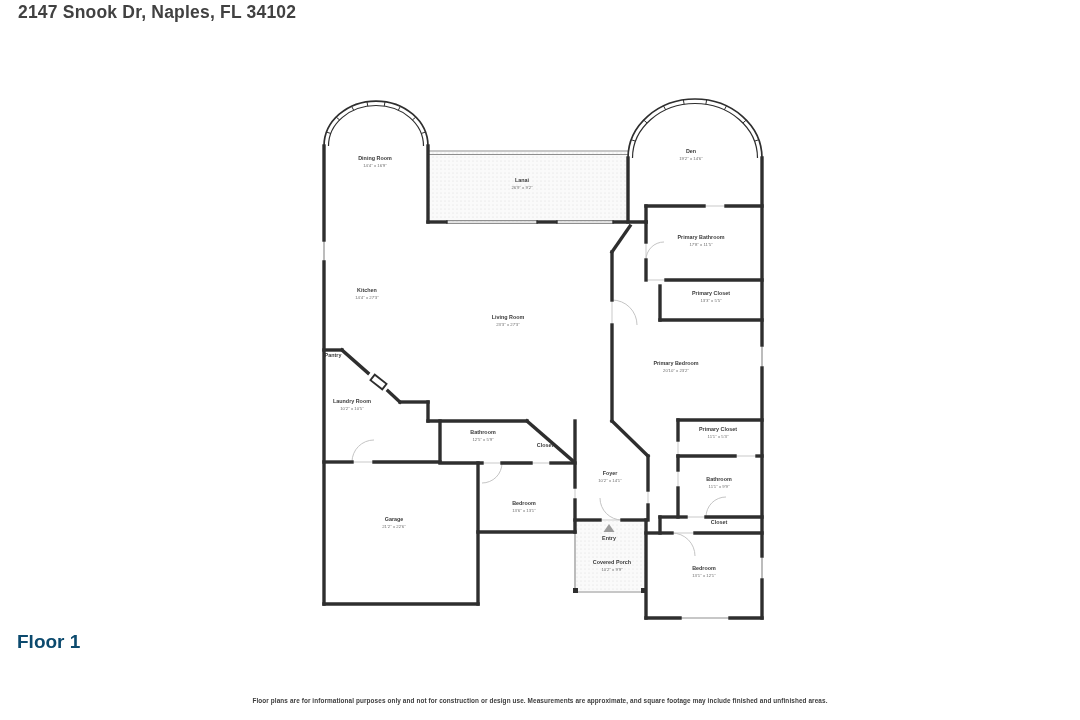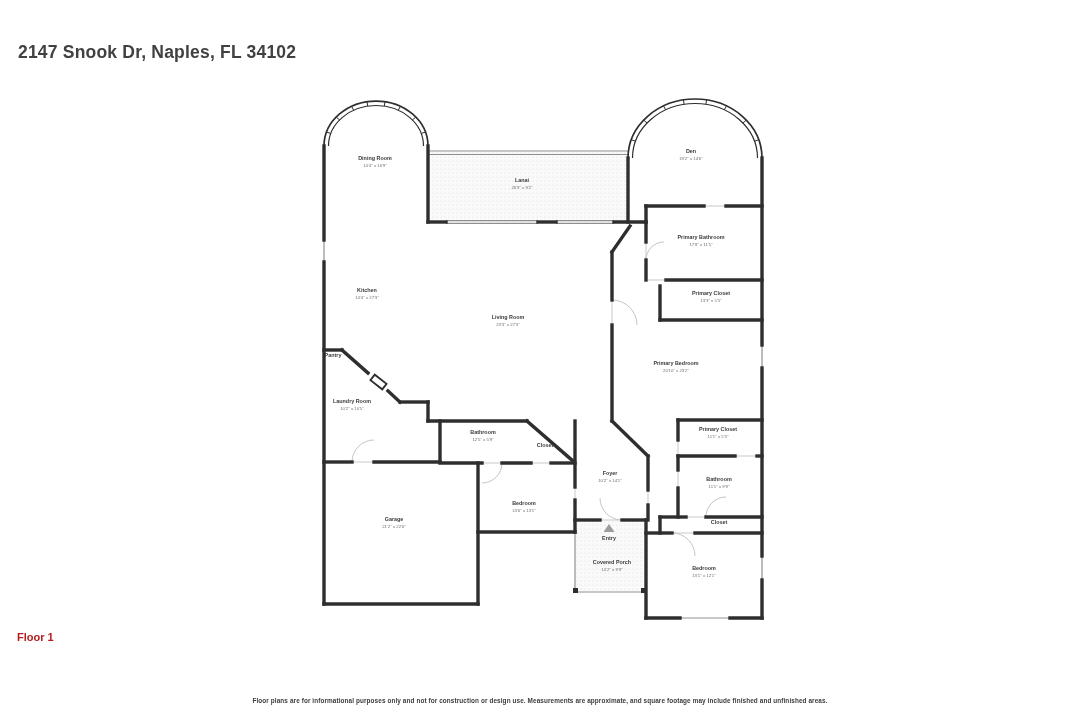--- a/index.html
+++ b/index.html
@@ -1,21 +1,21 @@
 <!DOCTYPE html>
 <html><head>
 <meta charset="utf-8">
 <style>
   html,body{margin:0;padding:0;background:#ffffff;}
   body{width:1080px;height:720px;position:relative;overflow:hidden;
        font-family:"Liberation Sans",sans-serif;}
   .page-title{position:absolute;left:18px;top:2px;font-size:17.5px;font-weight:bold;
-              color:#414141;letter-spacing:.2px;margin-top:40px;}
-  .floor-label{position:absolute;left:17px;top:631px;font-size:11px;font-weight:bold;
-               color:#b91c1c;}
+              color:#414141;letter-spacing:.2px;}
+  .floor-label{position:absolute;left:17px;top:631px;font-size:19px;font-weight:bold;
+               color:#0c4a6e;}
   .disclaimer{position:absolute;left:0;top:697px;width:100%;text-align:center;
               font-size:6.4px;font-weight:bold;color:#3c3c3c;letter-spacing:.1px;}
   svg{position:absolute;left:0;top:0;}
   .room-name{font-size:5.4px;font-weight:bold;fill:#3a3a3a;}
   .room-dims{font-size:4.3px;fill:#6e6e6e;}
 </style>
 </head>
 <body>
 
 <div class="page-title">2147 Snook Dr, Naples, FL 34102</div>

